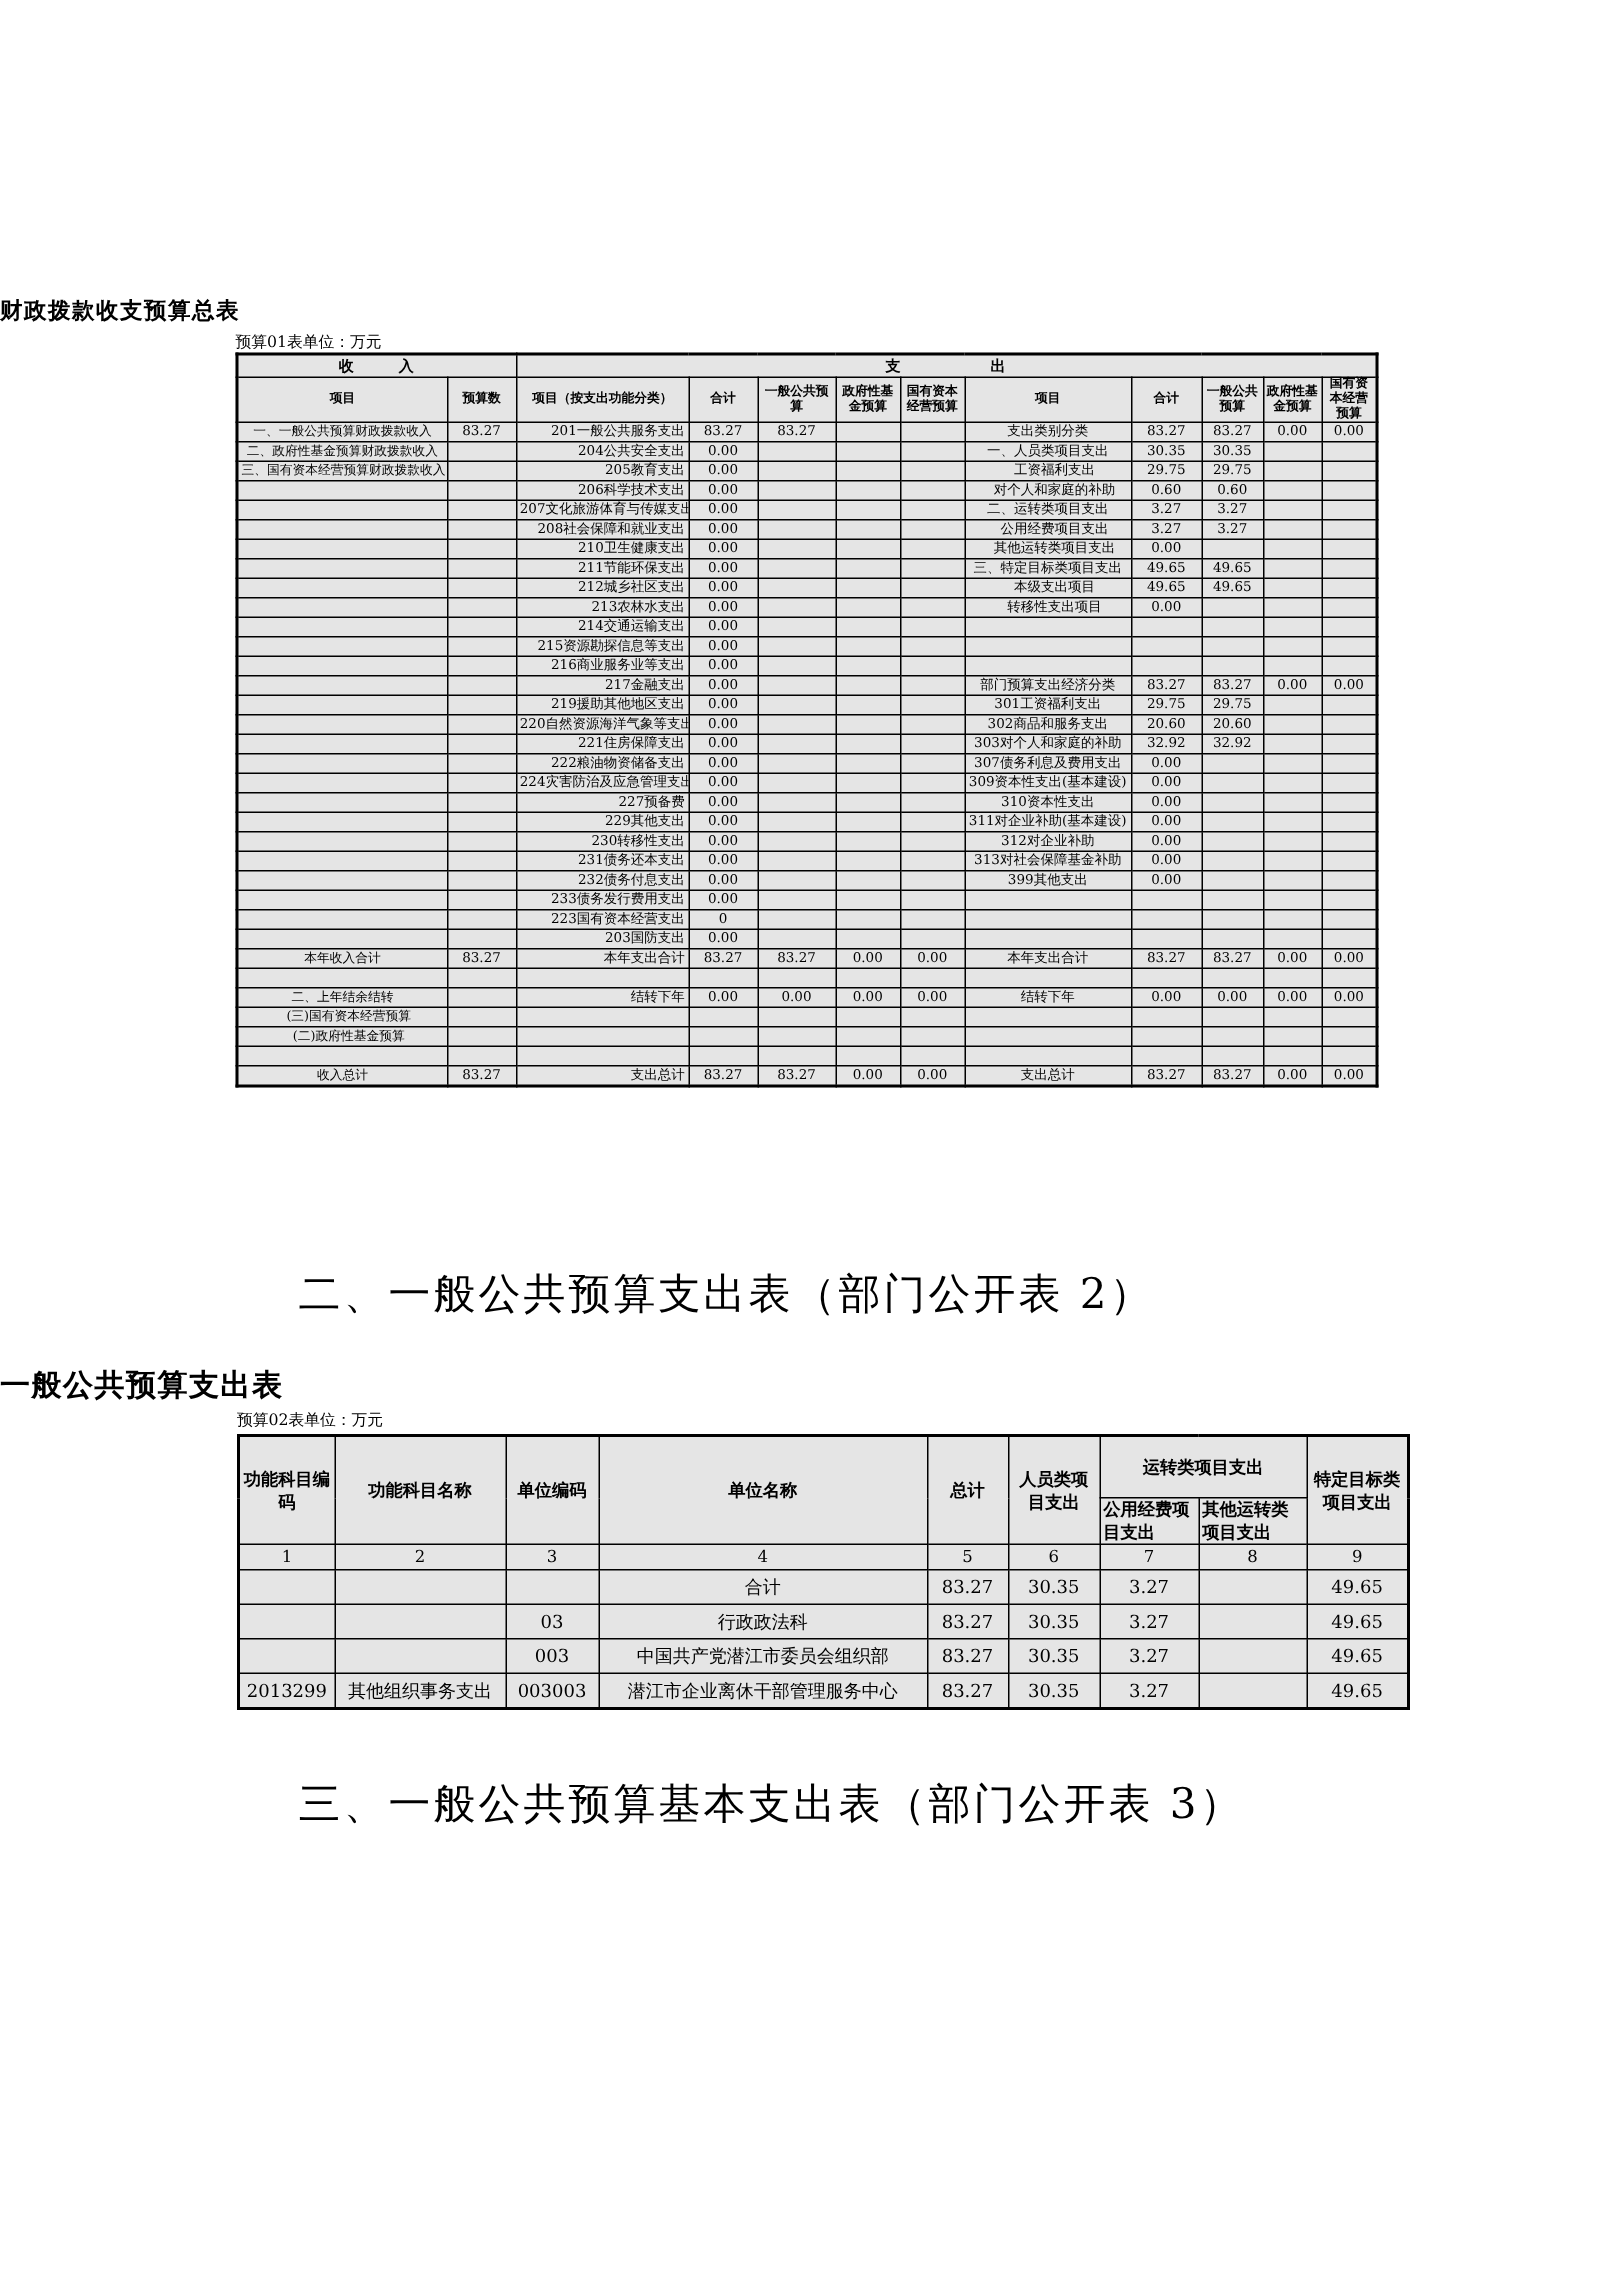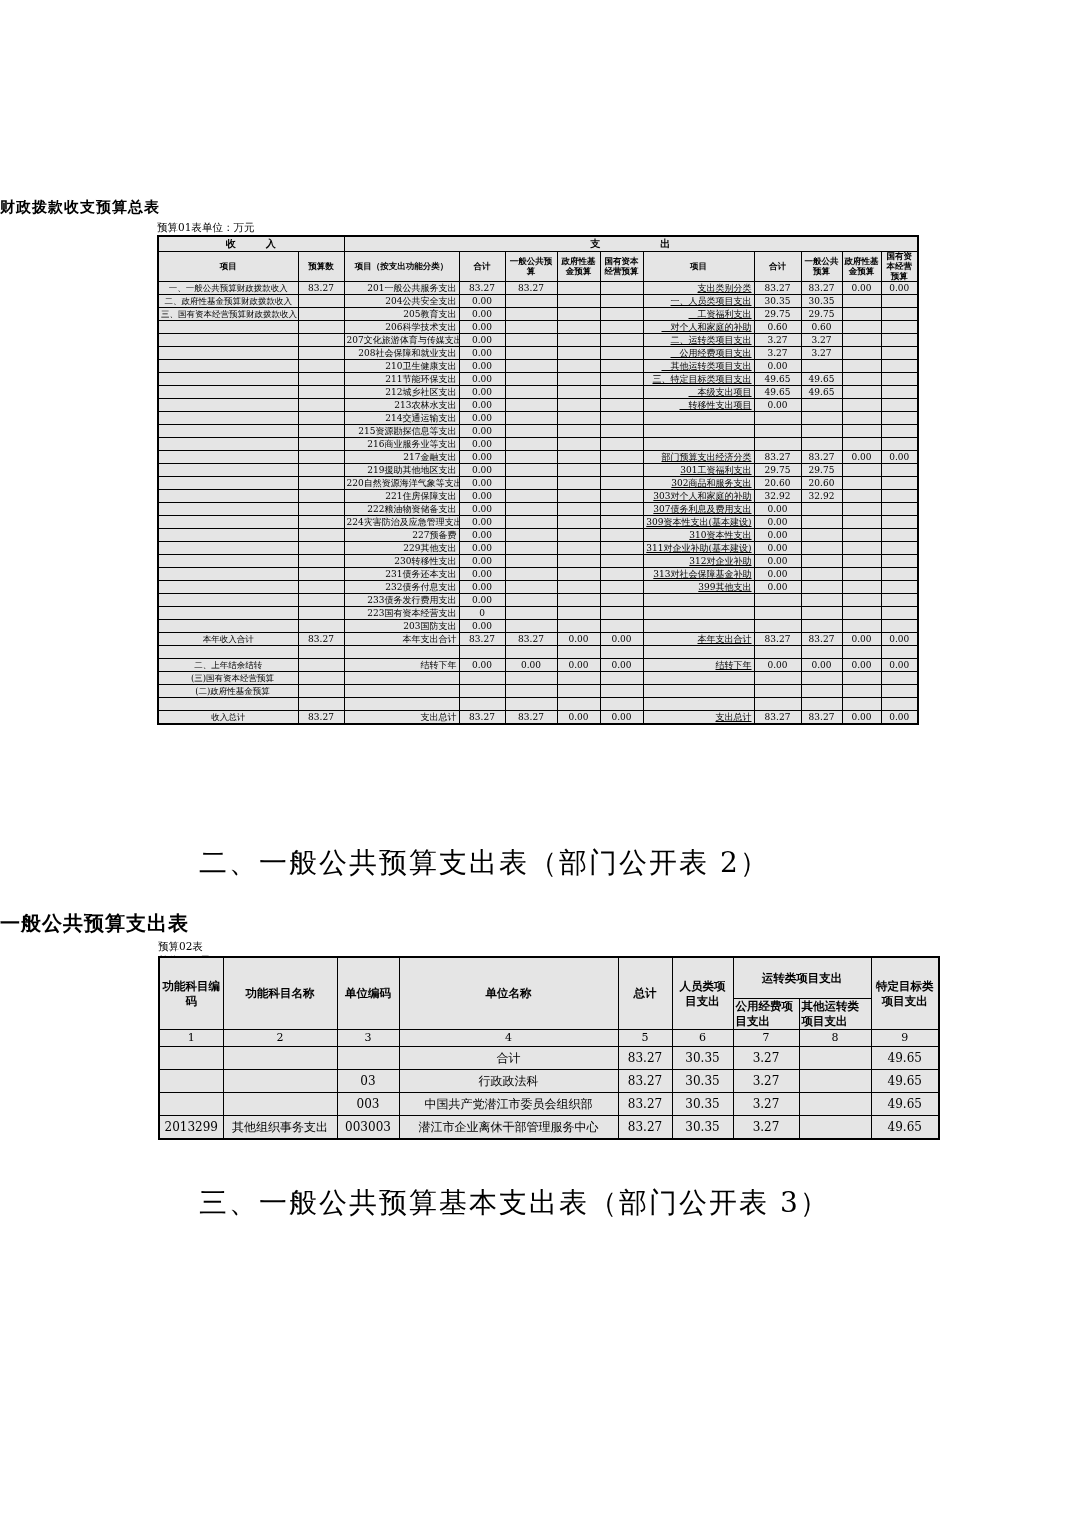--- a/index.html
+++ b/index.html
@@ -11,21 +11,21 @@
 
   
   .tbl-title {
     position:absolute; left:0; width:1074px; text-align:left;
     font-family:"Liberation Sans","DejaVu Sans",sans-serif; font-weight:bold;
   }
   #title1 { top:198px; font-size:15px; letter-spacing:1px; }
   #title2 { top:910px; font-size:20px; letter-spacing:1px; }
   .meta { position:absolute; display:flex; font-size:10.5px; }
   #meta1 { top:221px; left:157px; width:760px; }
-  #meta2 { top:940px; left:158px; width:782px;flex-direction:column; }
+  #meta2 { top:940px; left:158px; width:782px; }
   .section-heading {
     position:absolute; left:199px; font-size:28px; letter-spacing:2px;
     font-family:"DejaVu Serif","Liberation Serif",serif; font-weight:normal;
   }
   #heading2 { top:844px; }
   #heading3 { top:1184px; }
 
   
   table { border-collapse:collapse; table-layout:fixed; background:#e5e5e5; }
   th,td { border:1px solid #000; padding:0 2px; word-break:break-all; }
@@ -33,21 +33,21 @@
   
   #table1 { position:absolute; top:235px; left:157px; width:760px; border:2px solid #000; font-size:9px; }
   #table1 thead th { font-weight:bold; text-align:center; padding:0 1px; }
   #table1 .grp { height:13px; font-size:10px; }
   #table1 .grp .ls3 { letter-spacing:3em; padding-left:3em; }
   #table1 .grp .ls6 { letter-spacing:6em; padding-left:6em; }
   #table1 .colhead th { height:23px; font-size:8.5px; line-height:1.15; }
   #table1 tbody td { height:12px; line-height:12px; white-space:nowrap; overflow:hidden; text-align:center; }
   #table1 tbody td:nth-child(1) { text-align:center; font-size:8.5px; }
   #table1 tbody td:nth-child(3) { text-align:right; }
-  #table1 tbody td:nth-child(8) { text-align:right;text-decoration:underline; }
+  #table1 tbody td:nth-child(8) { text-align:center; }
 
   
   #table2 { position:absolute; top:956px; left:158px; width:782px; border:2px solid #000; font-size:12px; }
   #table2 thead th { font-weight:bold; font-size:11.5px; text-align:center; line-height:1.3; }
   #table2 .h1 th { height:40px; }
   #table2 .h2 th { height:30px; text-align:left; vertical-align:top; }
   #table2 .idx td { height:16px; font-size:11px; text-align:center; line-height:16px; }
   #table2 tbody td { height:22px; text-align:center; white-space:nowrap; overflow:hidden; }
 </style>
 </head>

